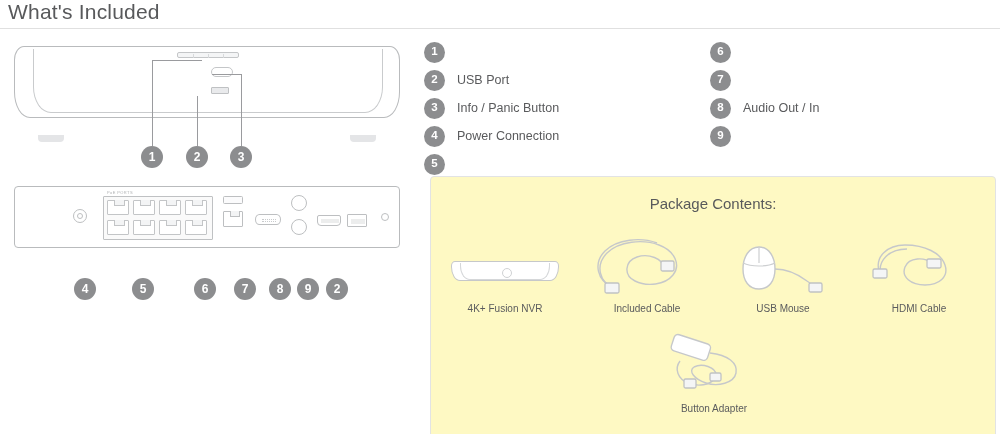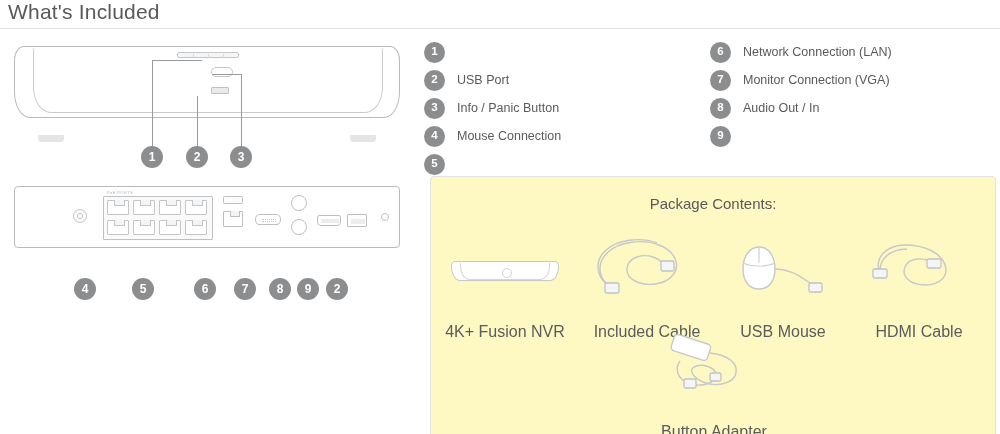--- a/index.html
+++ b/index.html
@@ -204,21 +204,21 @@
   .pkg-row { position: absolute; width: 100%; }
   .pkg-row.r1 { top: 48px; }
   .pkg-row.r2 { top: 148px; }
   .pkg-item {
     position: absolute;
     width: 140px;
     text-align: center;
   }
   .pkg-item .art { height: 78px; position: relative; }
   .pkg-item .cap {
-    font-size: 16px; color: #5a5b5d; margin-top: 20px;
+    font-size: 10px; color: #5a5b5d;
   }
 
   
   .art-nvr {
     position: absolute; left: 16px; top: 36px;
     width: 108px; height: 20px;
     border: 1.4px solid #c6c8ca;
     border-radius: 4px 4px 9px 9px / 5px 5px 14px 14px;
     background: #fff;
   }
@@ -327,35 +327,33 @@
       <div class="legend-item">
         <span class="badge big">2</span>
         <span class="label">USB Port</span>
       </div>
       <div class="legend-item">
         <span class="badge big">3</span>
         <span class="label">Info / Panic Button</span>
       </div>
       <div class="legend-item">
         <span class="badge big">4</span>
-        <span class="label">Mouse Connection</span>
+        <span class="label">Power Connection</span>
       </div>
       <div class="legend-item">
         <span class="badge big">5</span>
       </div>
     </div>
 
     <div class="legend-col c2">
       <div class="legend-item">
         <span class="badge big">6</span>
-        <span class="label">Network Connection (LAN)</span>
       </div>
       <div class="legend-item">
         <span class="badge big">7</span>
-        <span class="label">Monitor Connection (VGA)</span>
       </div>
       <div class="legend-item">
         <span class="badge big">8</span>
         <span class="label">Audio Out / In</span>
       </div>
       <div class="legend-item">
         <span class="badge big">9</span>
       </div>
     </div>
   </div>

